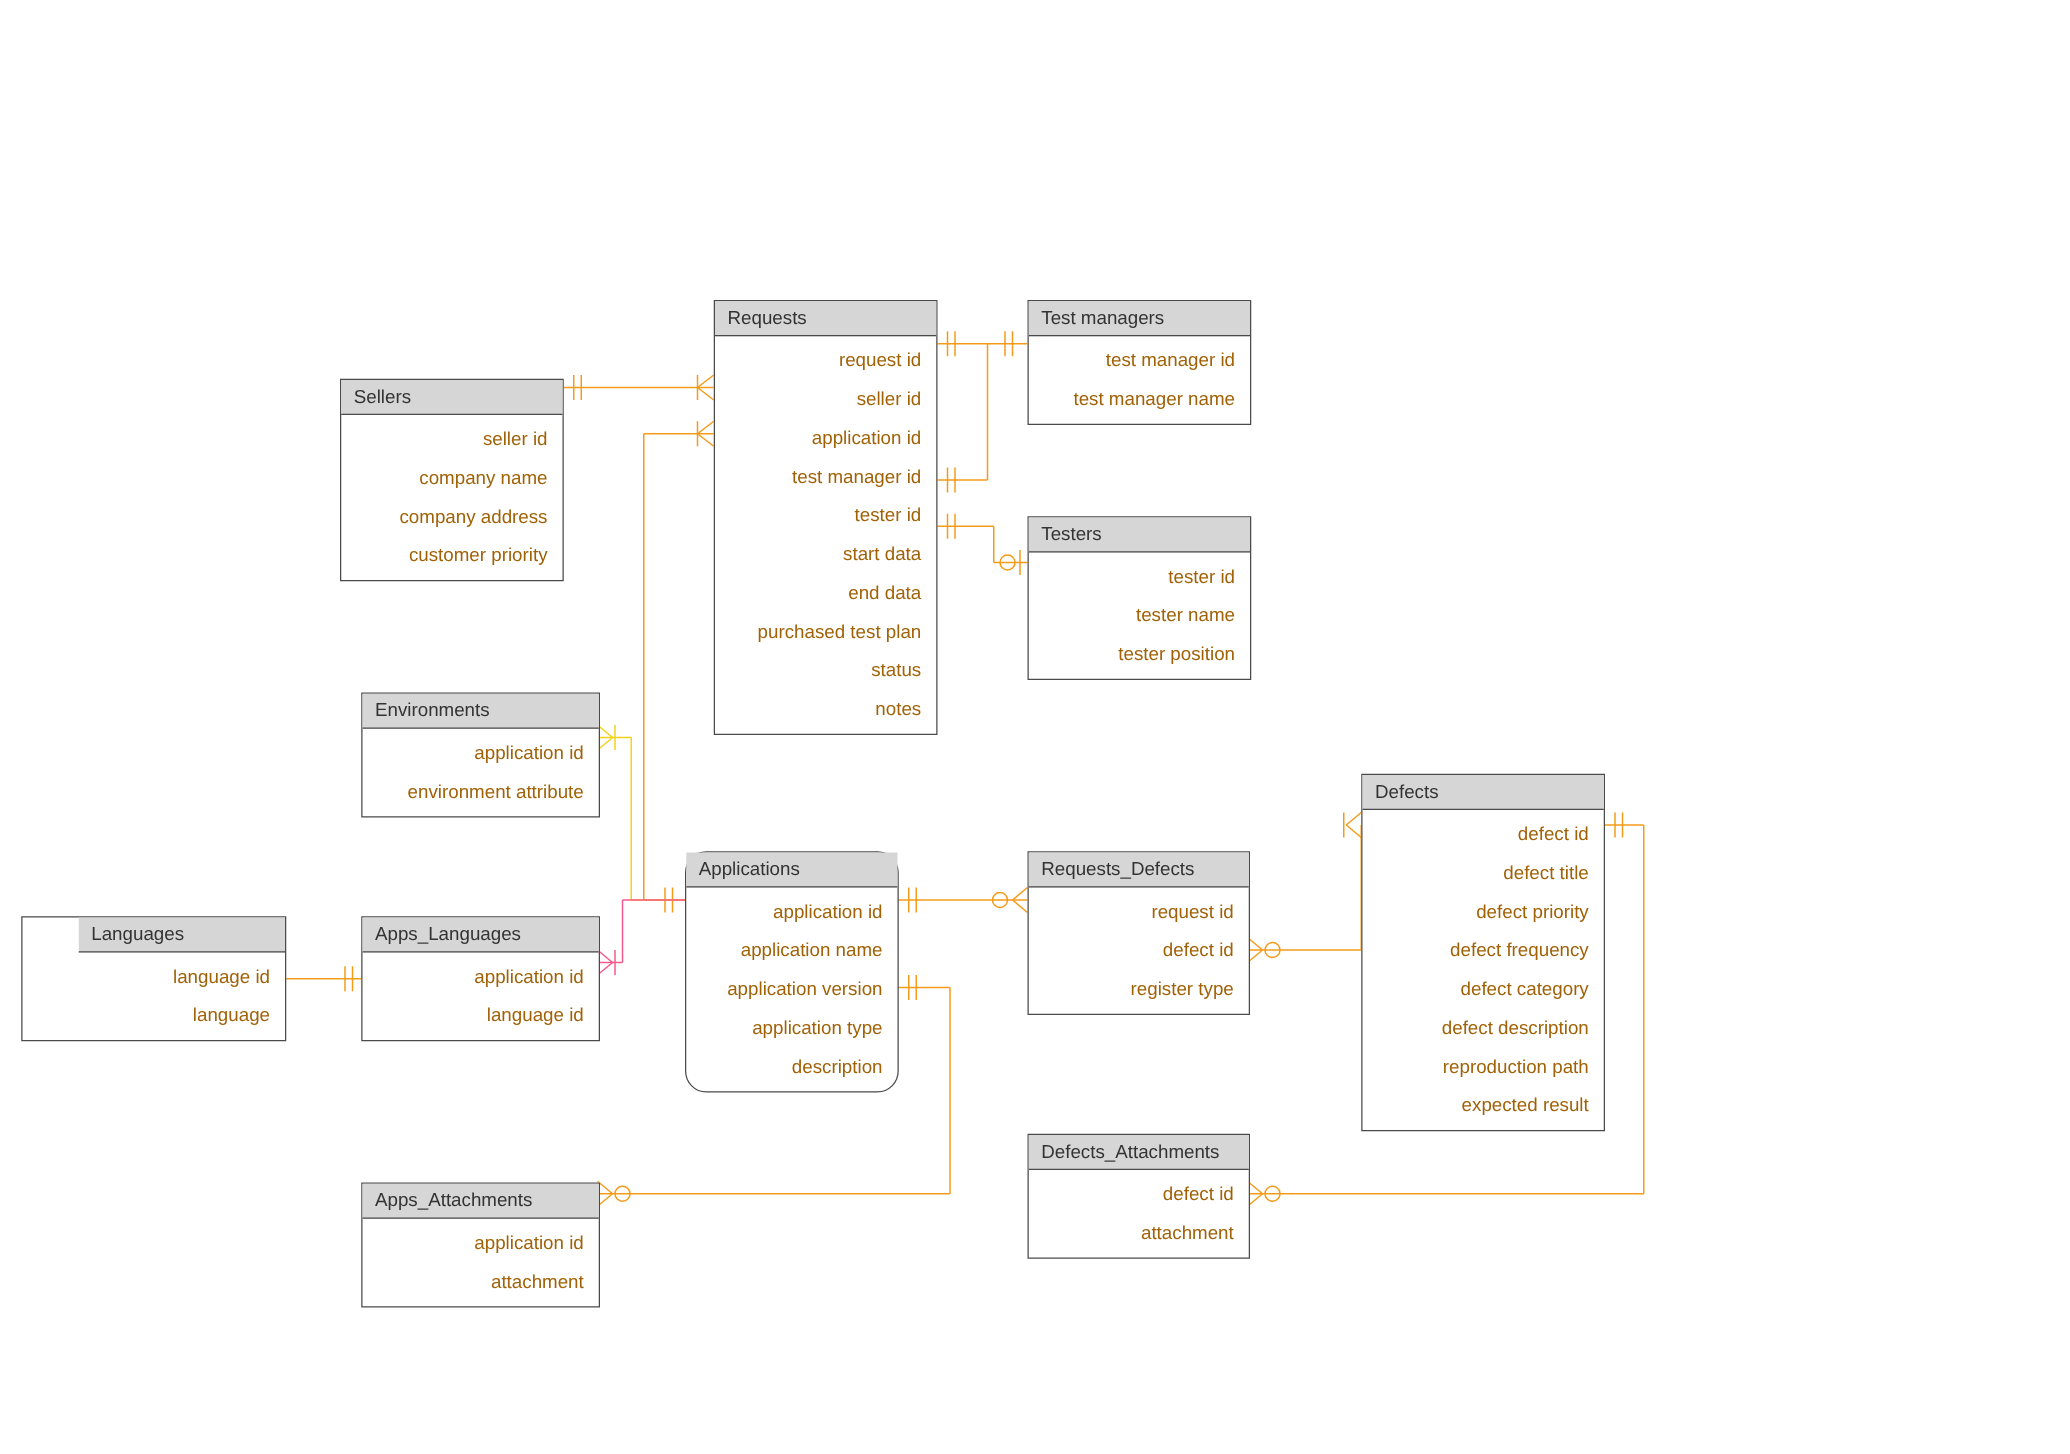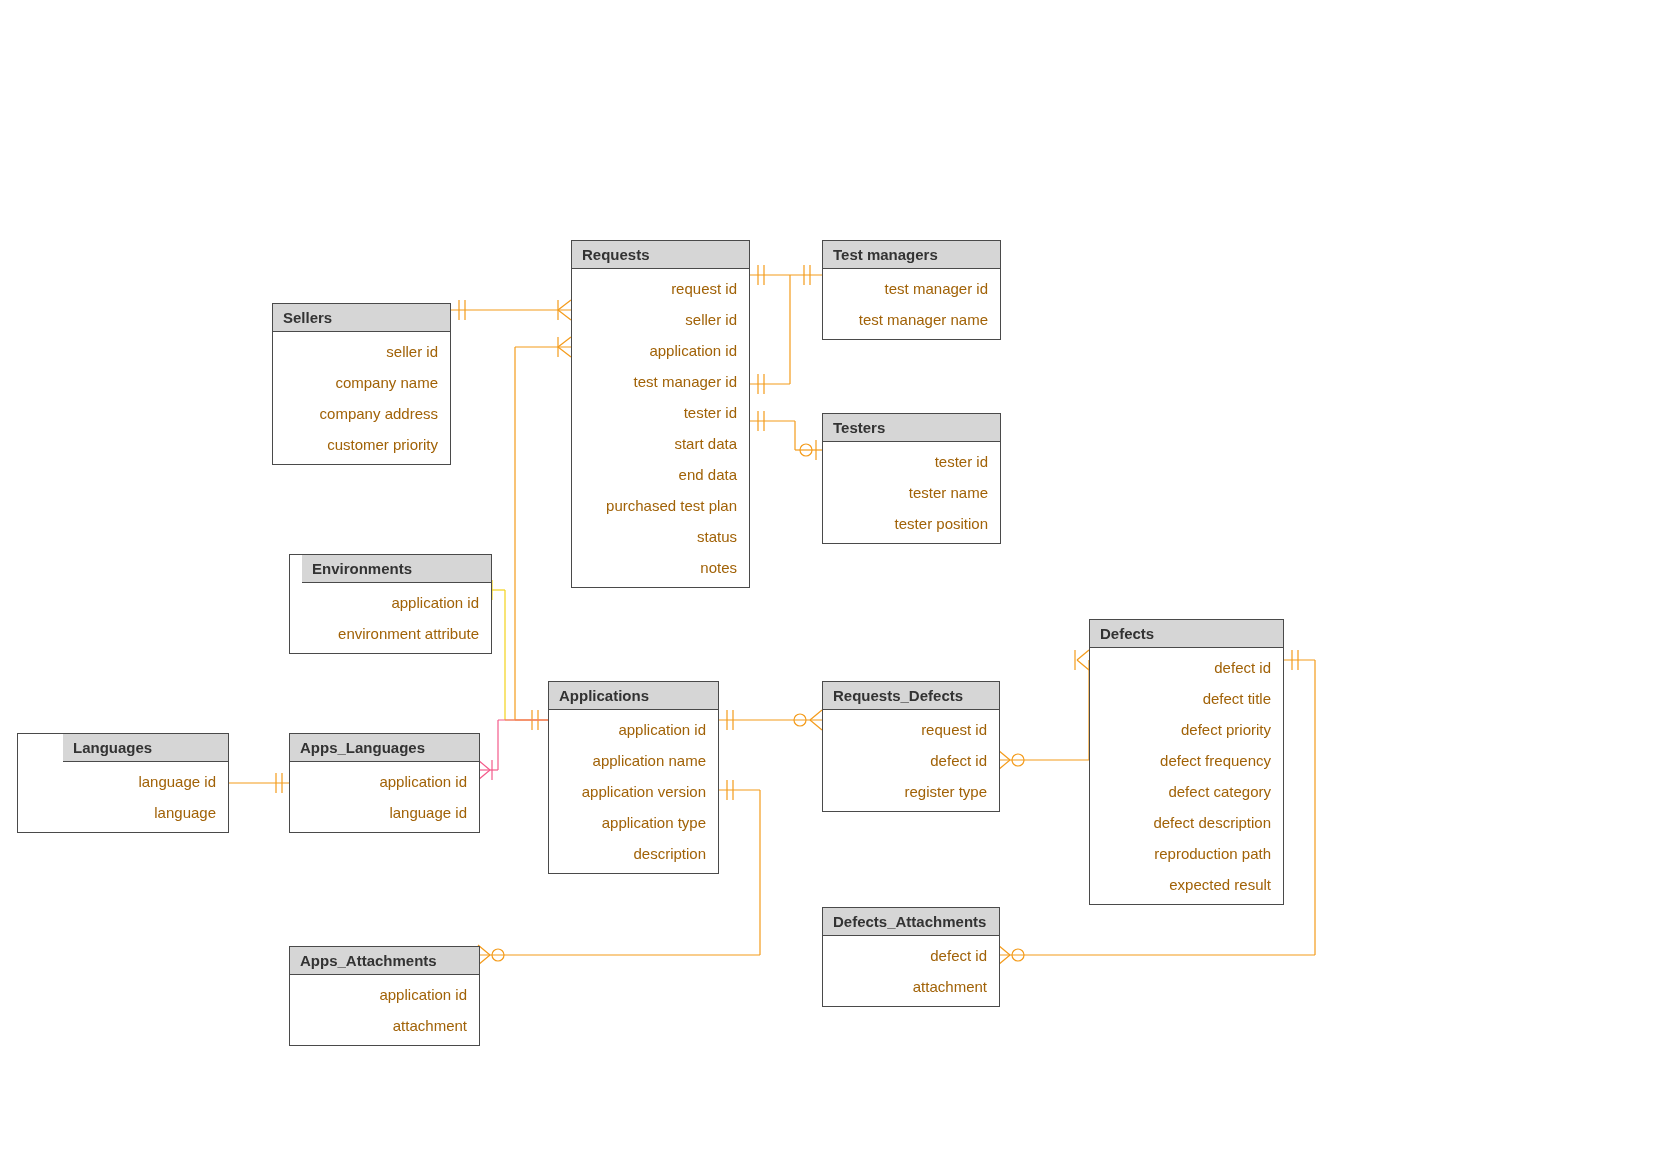--- a/index.html
+++ b/index.html
@@ -19,21 +19,21 @@
   .entity {
     position: absolute;
     border: 1px solid #4a4a4a;
     background: #ffffff;
     font-size: 15px;
   }
   .entity-header {
     background: #d6d6d6;
     border-bottom: 1px solid #4a4a4a;
     padding: 5px 10px;
-    font-weight: 700;
+    font-weight: 400;
     color: #333;
   }
   .entity-body {
     padding: 4px 0;
   }
   .attr {
     padding: 7px 12px;
     color: #a16207;
     text-align: right;
   }
@@ -244,21 +244,21 @@
 
   <div class="entity" style="left:822px; top:413px; width:177px;">
     <div class="entity-header">Testers</div>
     <div class="entity-body">
       <div class="attr">tester id</div>
       <div class="attr">tester name</div>
       <div class="attr">tester position</div>
     </div>
   </div>
 
-  <div class="entity" style="left:289px; top:554px; width:189px;padding-left:12px;">
+  <div class="entity" style="left:289px; top:554px; width:189px;">
     <div class="entity-header">Environments</div>
     <div class="entity-body">
       <div class="attr">application id</div>
       <div class="attr">environment attribute</div>
     </div>
   </div>
 
   <div class="entity" style="left:17px; top:733px; width:165px;padding-left:45px;">
     <div class="entity-header">Languages</div>
     <div class="entity-body">
@@ -268,21 +268,21 @@
   </div>
 
   <div class="entity" style="left:289px; top:733px; width:189px;">
     <div class="entity-header">Apps_Languages</div>
     <div class="entity-body">
       <div class="attr">application id</div>
       <div class="attr">language id</div>
     </div>
   </div>
 
-  <div class="entity" style="left:548px; top:681px; width:169px;">
+  <div class="entity" style="left:548px; top:681px; width:169px;border-radius:17px;">
     <div class="entity-header">Applications</div>
     <div class="entity-body">
       <div class="attr">application id</div>
       <div class="attr">application name</div>
       <div class="attr">application version</div>
       <div class="attr">application type</div>
       <div class="attr">description</div>
     </div>
   </div>
 

